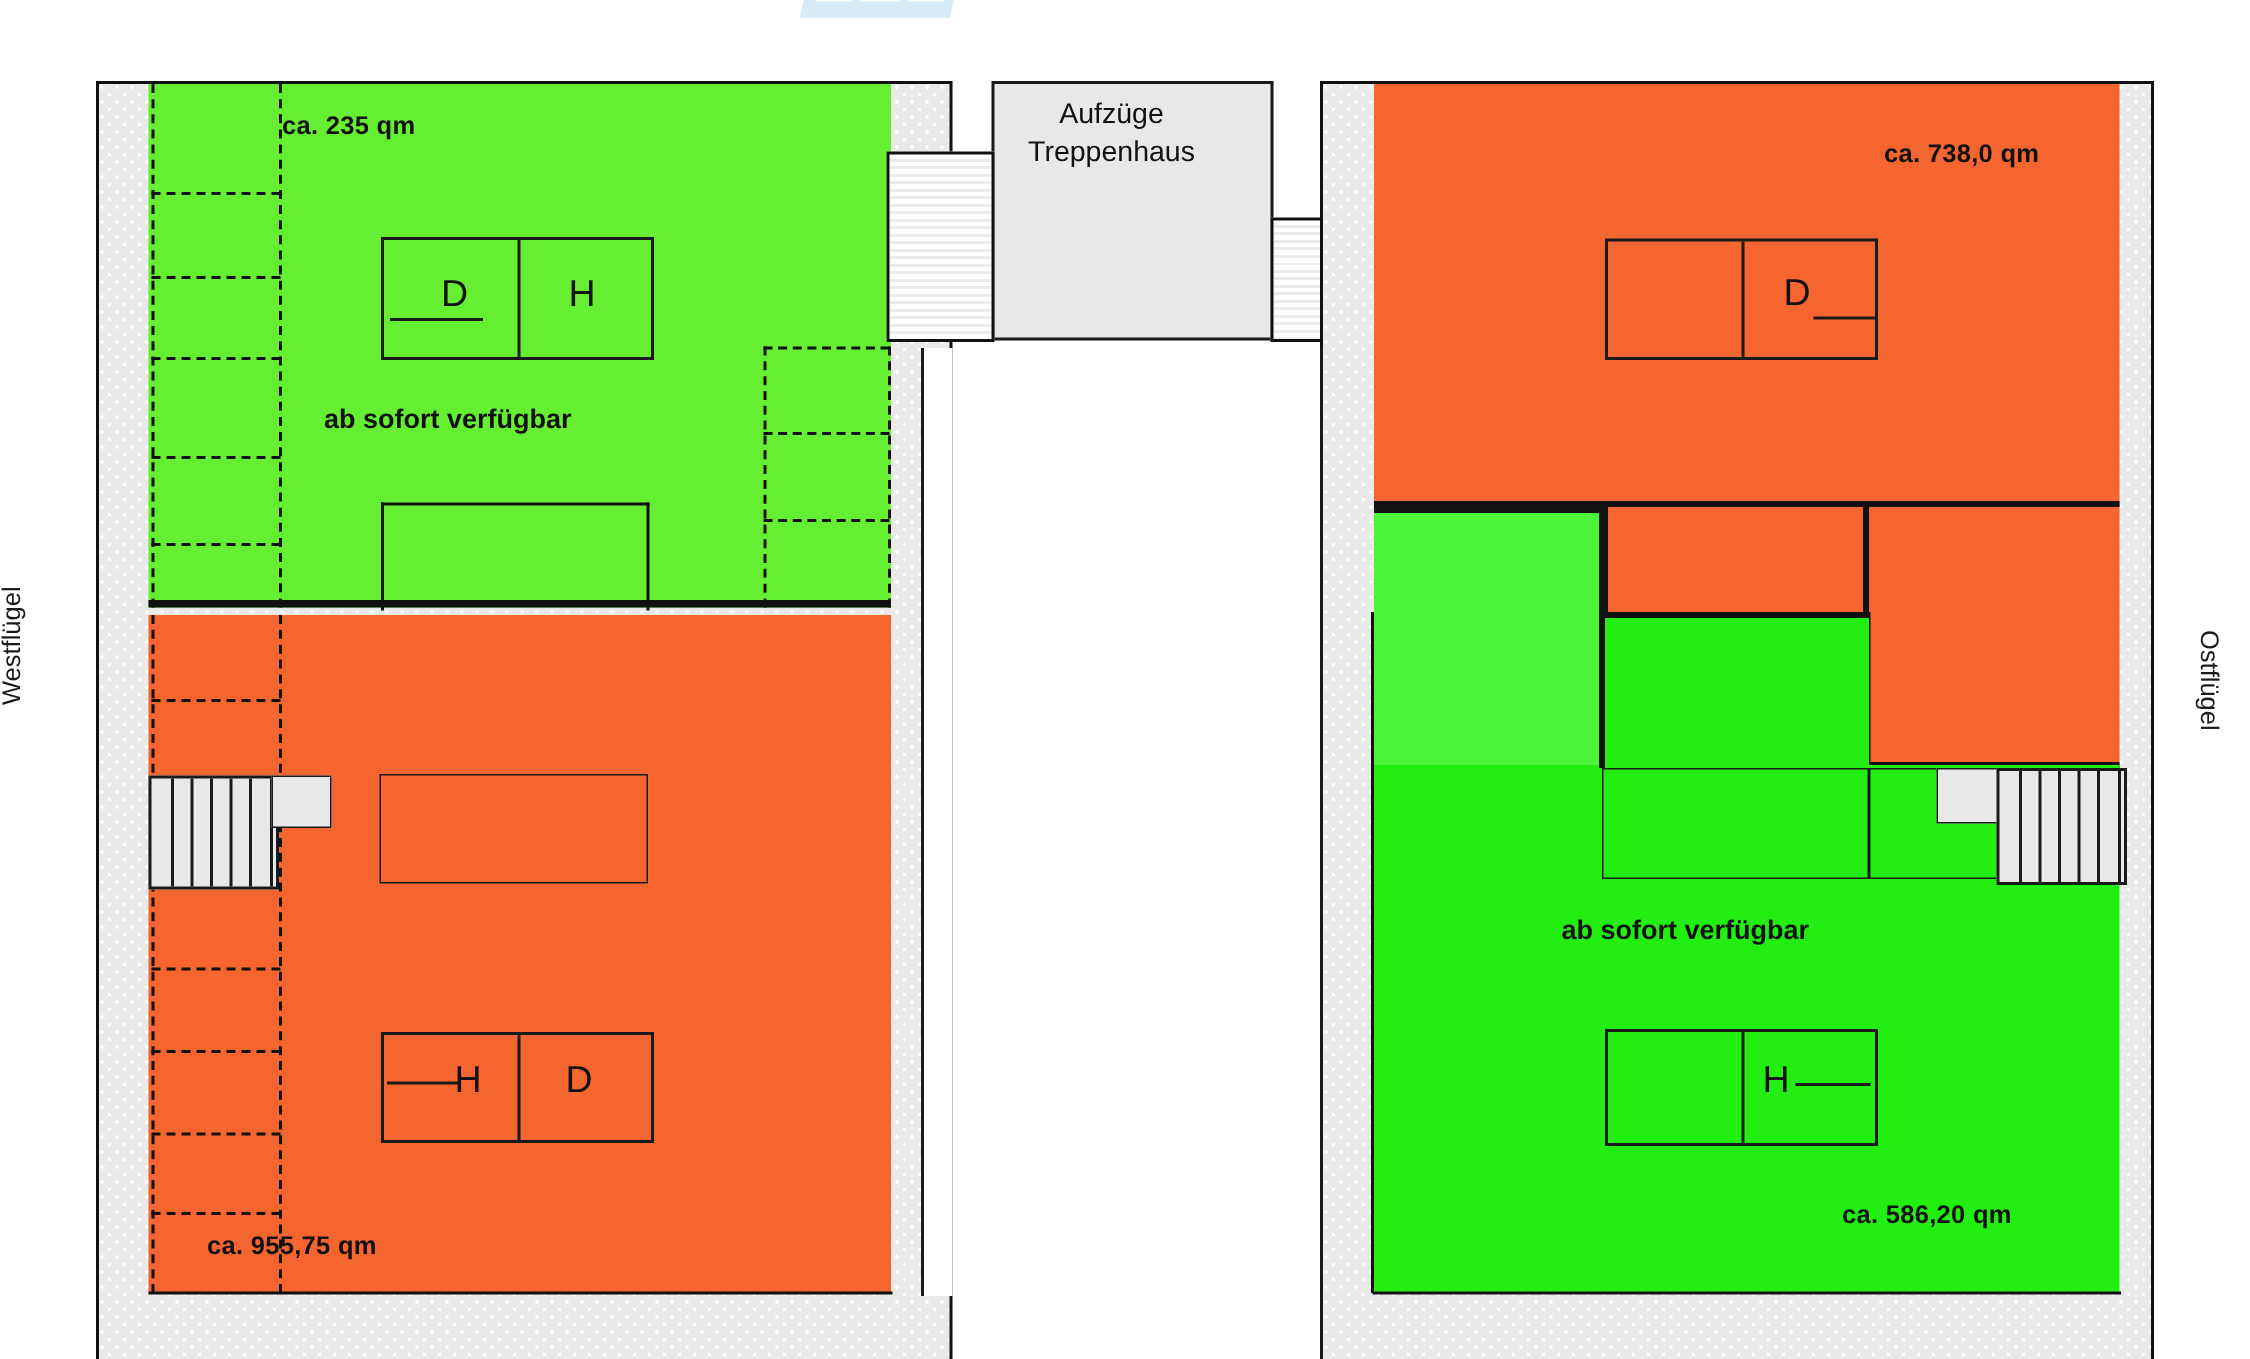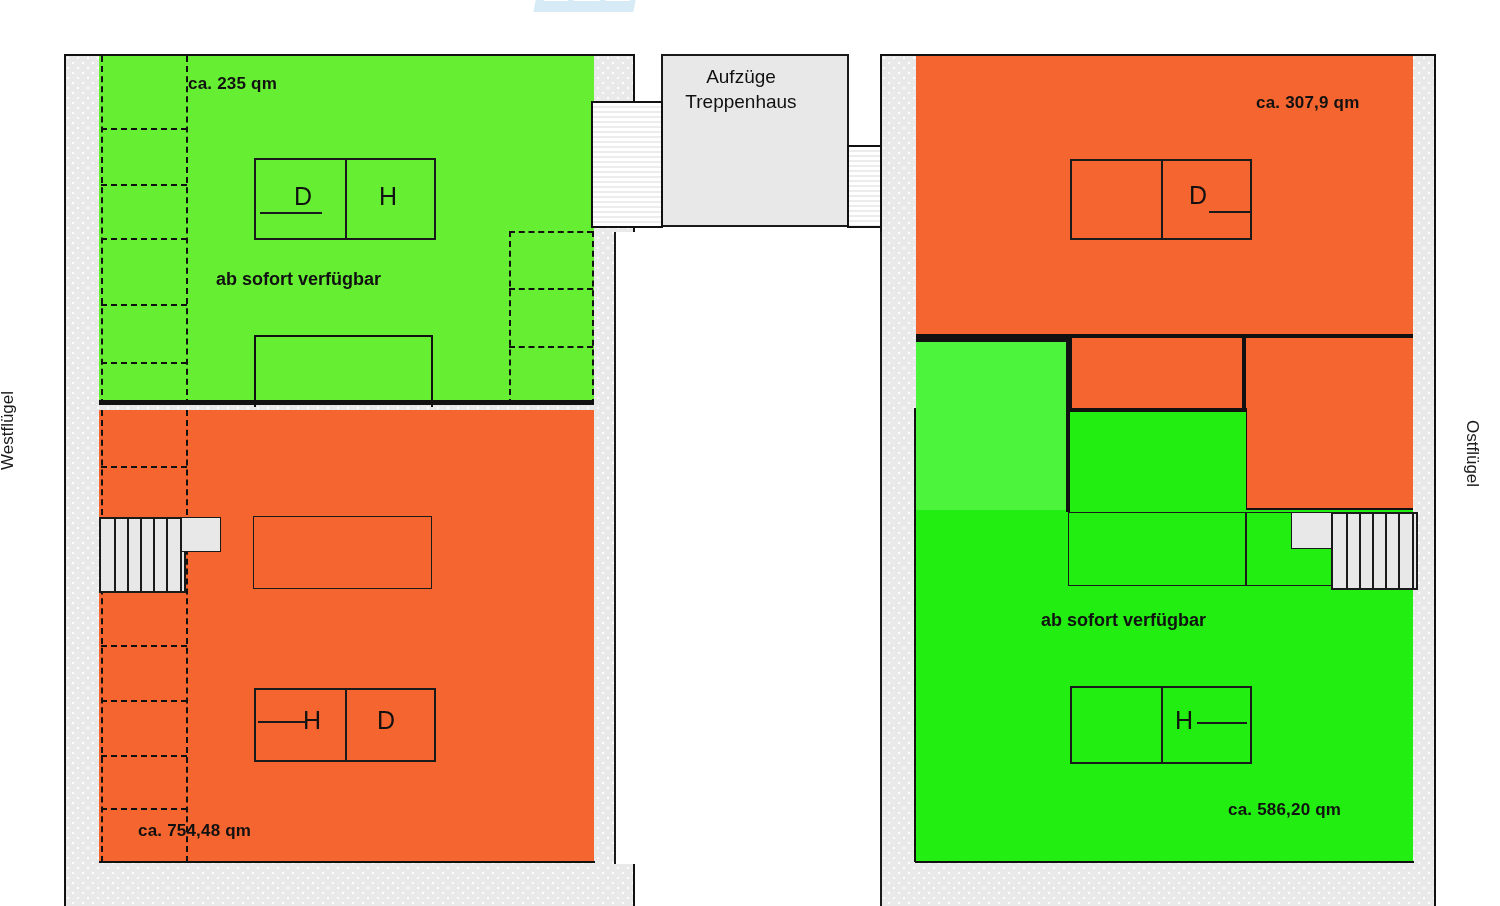--- a/index.html
+++ b/index.html
@@ -133,21 +133,21 @@
     <div>
       <span class="wcGlyph" style="left:47px;top:16px;">H</span>
       <span class="wcTick" style="left:2px;top:31px;width:48px;"></span>
     </div>
     <div>
       <span class="sep"></span>
       <span class="wcGlyph" style="left:32px;top:16px;">D</span>
     </div>
   </div>
 
-  <div class="txt areaLabel" style="left:138px;top:821px;">ca. 754,48 qm</div>
+  <div class="txt areaLabel" style="left:138px;top:821px;">ca. 955,75 qm</div>
 
   <div class="abs" style="left:99px;top:861px;width:496px;height:2px;background:#111;"></div>
 
   <div class="txt wingLabel" style="left:-2px;top:470px;transform:rotate(-90deg);transform-origin:left top;">Westflügel</div>
 
   <div class="abs wall" style="left:661px;top:54px;width:188px;height:173px;"></div>
   <div class="txt coreLabel" style="left:661px;top:64px;width:160px;">
     <span>Aufzüge</span><br>
     <span>Treppenhaus</span>
   </div>
@@ -167,21 +167,21 @@
 
   <div class="wc" style="left:1070px;top:159px;width:178px;height:77px;">
     <div></div>
     <div>
       <span class="sep"></span>
       <span class="wcGlyph" style="left:28px;top:20px;">D</span>
       <span class="wcTick" style="left:48px;top:50px;width:42px;"></span>
     </div>
   </div>
 
-  <div class="txt areaLabel" style="left:1256px;top:93px;">ca. 307,9 qm</div>
+  <div class="txt areaLabel" style="left:1256px;top:93px;">ca. 738,0 qm</div>
 
   <div class="abs" style="left:916px;top:340px;width:152px;height:172px;background:#4cf43c;"></div>
 
   <div class="abs" style="left:1068px;top:412px;width:178px;height:100px;background:#22ee11;"></div>
 
   <div class="abs" style="left:916px;top:510px;width:497px;height:352px;background:#22ee11;"></div>
 
   <div class="abs" style="left:916px;top:338px;width:154px;height:4px;background:#111;"></div>
   <div class="abs" style="left:914px;top:408px;width:2px;height:454px;background:#111;"></div>
   <div class="abs" style="left:1066px;top:338px;width:4px;height:174px;background:#111;"></div>

